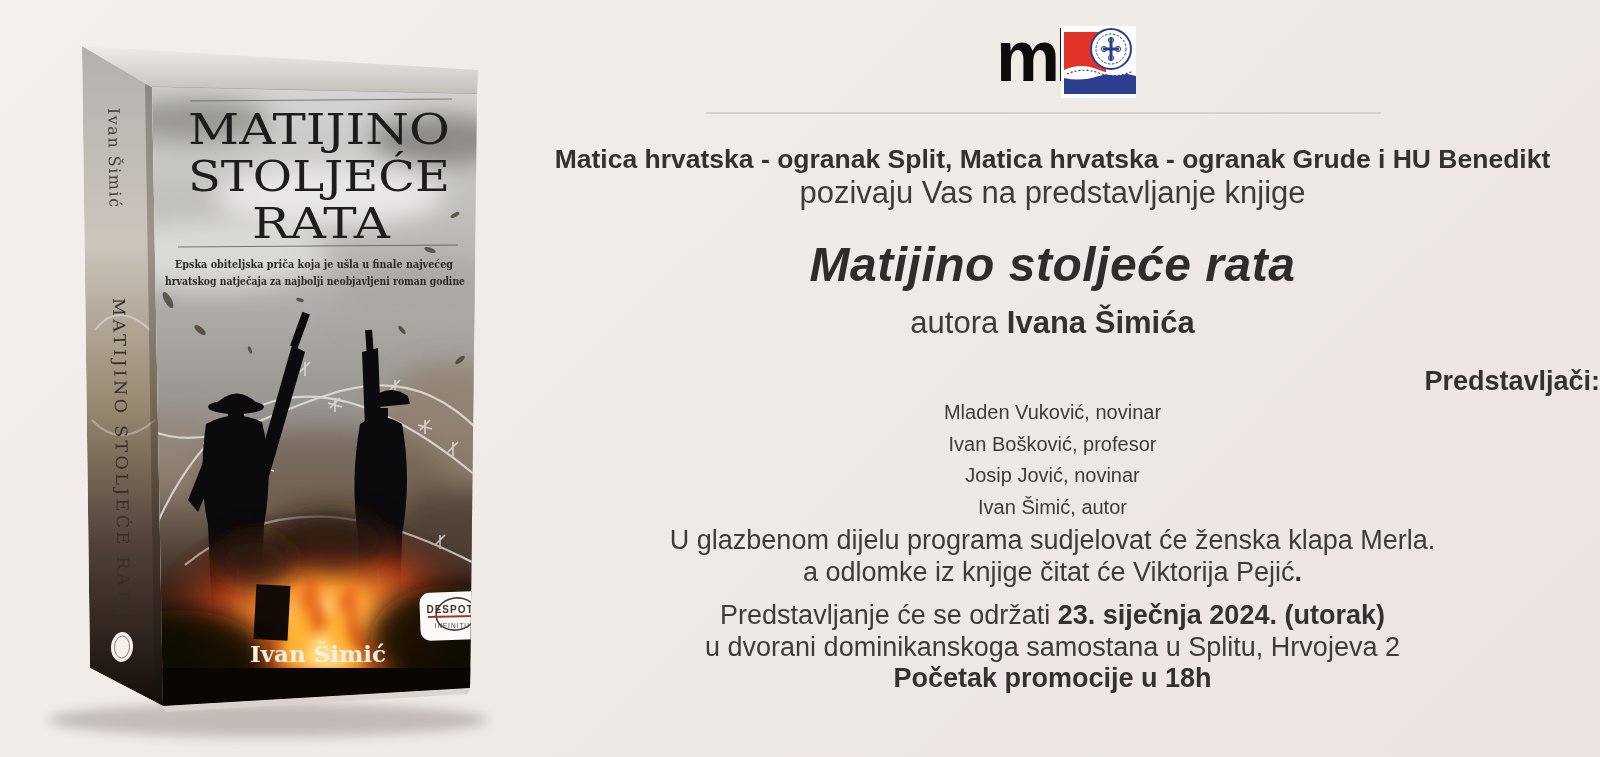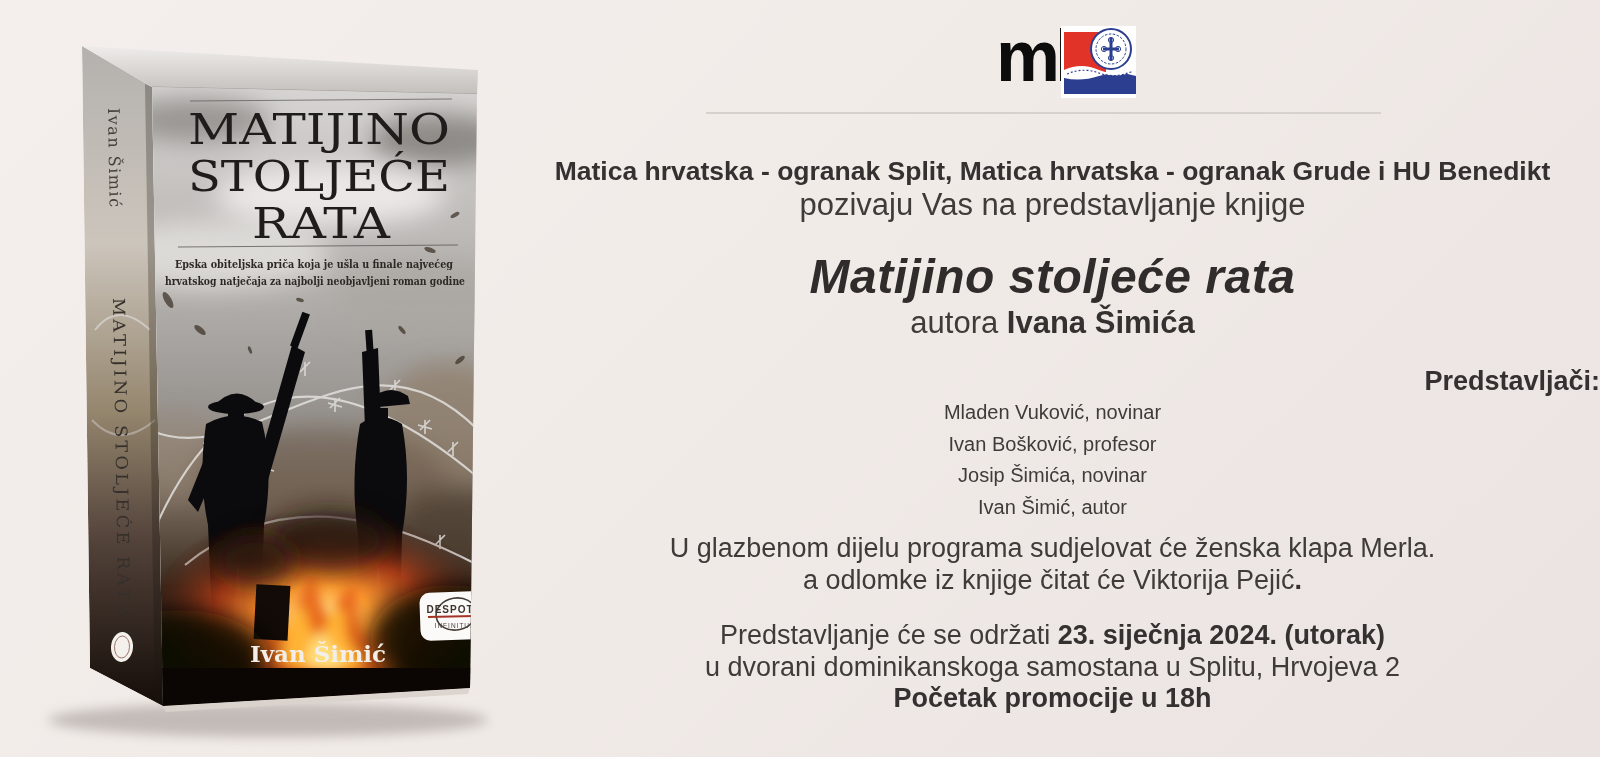--- a/index.html
+++ b/index.html
@@ -8,31 +8,31 @@
     background:linear-gradient(135deg,#f4efec 0%,#f1ebe8 45%,#eae3e1 100%);
     font-family:"Liberation Sans",sans-serif;color:#3e3b39;
   }
   
   .mh-logo{
     position:absolute;left:996px;top:20px;font-family:"Liberation Sans",sans-serif;
     font-size:72px;font-weight:bold;letter-spacing:-5px;color:#0c0c0c;line-height:1;
   }
   .emblem{position:absolute;left:1061px;top:26px;}
   .divider{position:absolute;left:706px;top:112px;width:675px;height:2px;background:#d7d1ce;}
-  .col{position:absolute;left:505px;top:154px;width:1095px;text-align:center;white-space:nowrap;}
+  .col{position:absolute;left:505px;top:142px;width:1095px;text-align:center;white-space:nowrap;}
   .col .b{font-weight:bold;color:#343130;}
   .org{font-size:26.5px;font-weight:bold;line-height:34px;color:#343130;}
   .invite{font-size:31px;line-height:33px;}
   .btitle{font-size:48px;line-height:56px;font-weight:bold;font-style:italic;color:#2f2c2b;margin-top:28px;letter-spacing:.5px;}
-  .autora{font-size:31px;line-height:36px;}
+  .autora{font-size:31px;line-height:36px;margin-top:12px;}
   .pres-head{font-size:27px;font-weight:bold;line-height:32px;margin-top:24px;color:#343130;text-align:right;}
   .pres{font-size:20px;line-height:31.5px;}
-  .program{margin-top:10px;}
+  .program{margin-top:2px;}
   .program div{font-size:27px;line-height:31.5px;}
-  .event{margin-top:24px;}
+  .event{margin-top:12px;}
   .event div{font-size:27px;line-height:31.5px;}
   .ev-bold{font-weight:bold;color:#343130;}
 </style>
 </head>
 <body>
 
 <div class="canvas">
 
   <svg width="530" height="757" viewBox="0 0 530 757" style="position:absolute;left:0;top:0">
     <defs>
@@ -221,21 +221,21 @@
   <div class="col">
     <div class="org">Matica hrvatska - ogranak Split, Matica hrvatska - ogranak Grude i HU Benedikt</div>
     <div class="invite">pozivaju Vas na predstavljanje knjige</div>
 
     <div class="btitle">Matijino stoljeće rata</div>
     <div class="autora"><span>autora </span><span class="b">Ivana Šimića</span></div>
 
     <div class="pres-head">Predstavljači:</div>
     <div class="pres">Mladen Vuković, novinar</div>
     <div class="pres">Ivan Bošković, profesor</div>
-    <div class="pres">Josip Šimića, novinar</div>
+    <div class="pres">Josip Jović, novinar</div>
     <div class="pres">Ivan Šimić, autor</div>
 
     <div class="program">
       <div>U glazbenom dijelu programa sudjelovat će ženska klapa Merla.</div>
       <div><span>a odlomke iz knjige čitat će Viktorija Pejić</span><span class="b">.</span></div>
     </div>
 
     <div class="event">
       <div><span>Predstavljanje će se održati </span><span class="ev-bold">23. siječnja 2024. (utorak)</span></div>
       <div>u dvorani dominikanskoga samostana u Splitu, Hrvojeva 2</div>

